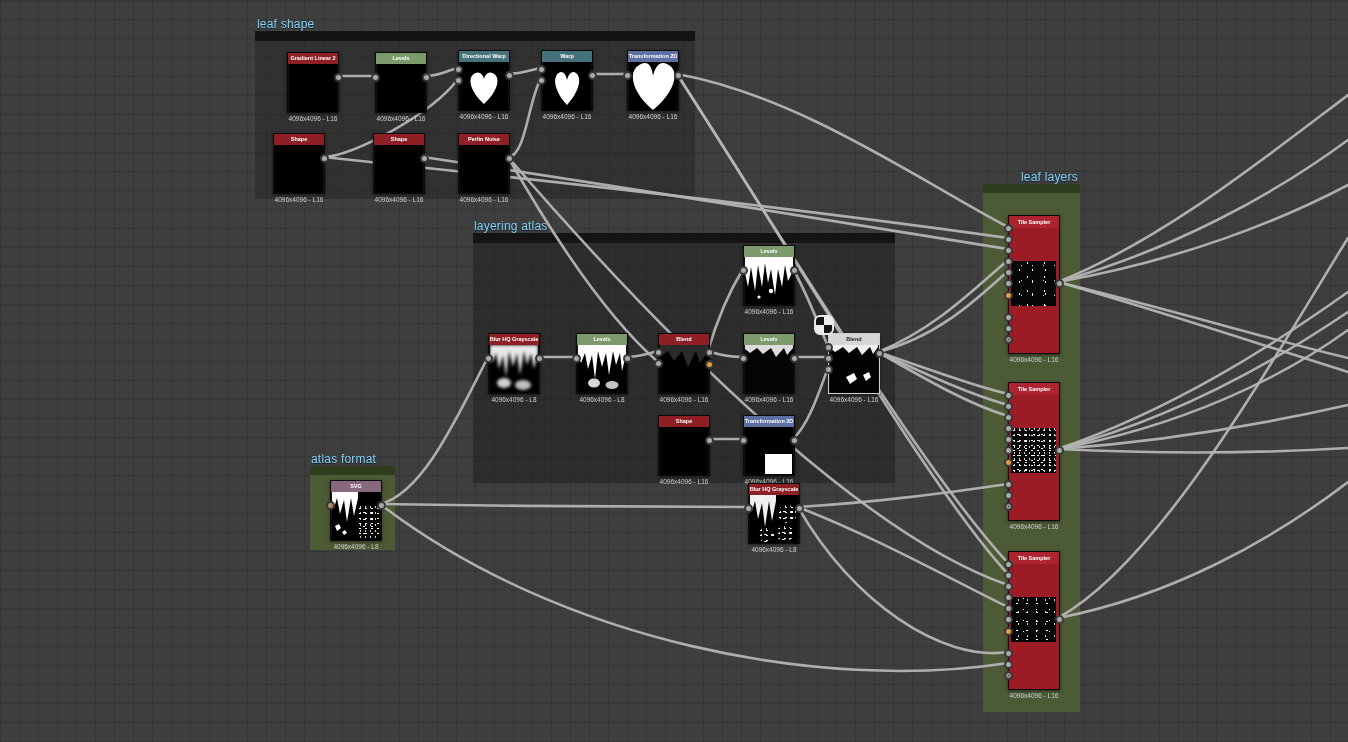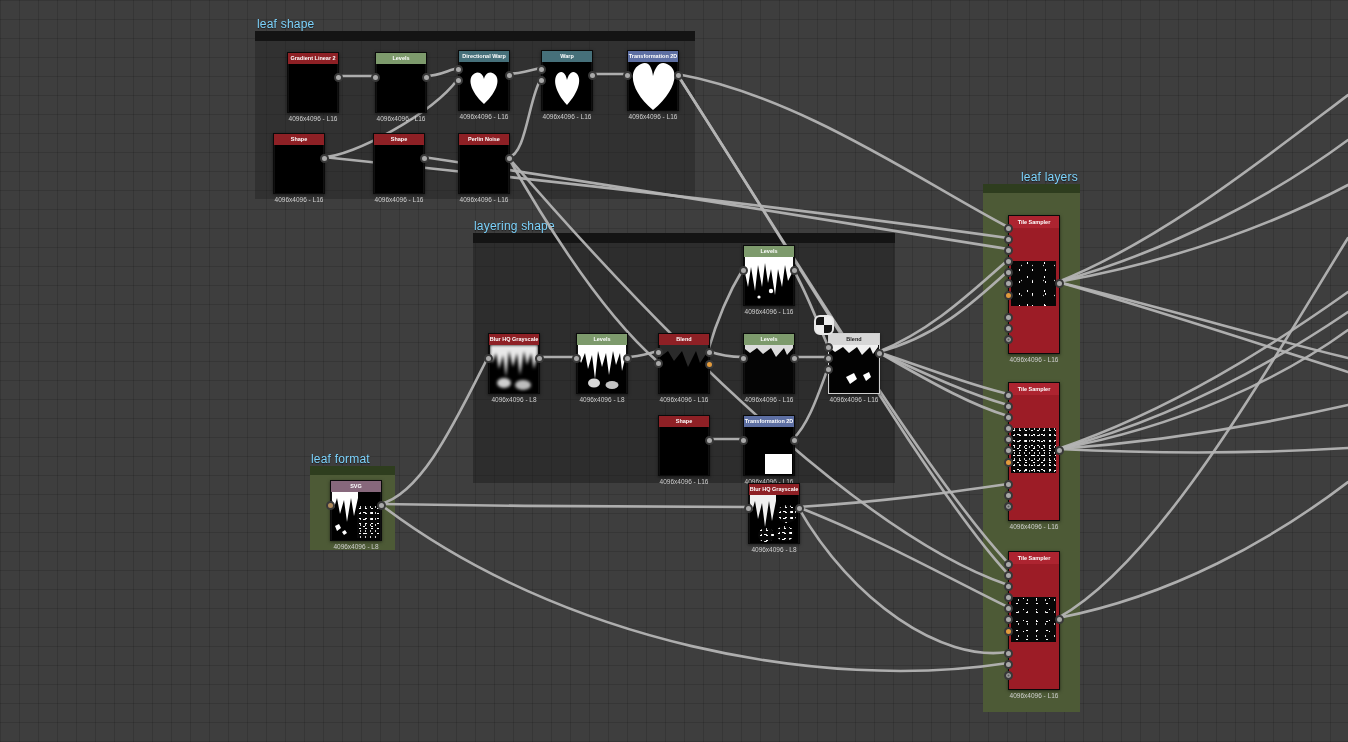--- a/index.html
+++ b/index.html
@@ -78,27 +78,27 @@
 </head>
 <body>
 
 <div class="group g-dark">
   <div class="group-label" style="left:257px;top:17px;">leaf shape</div>
   <div class="group-body" style="left:255px;top:31px;width:440px;height:168px;"></div>
   <div class="group-bar" style="left:255px;top:31px;width:440px;height:10px;"></div>
 </div>
 
 <div class="group g-dark">
-  <div class="group-label" style="left:474px;top:219px;">layering shape</div>
+  <div class="group-label" style="left:474px;top:219px;">layering atlas</div>
   <div class="group-body" style="left:473px;top:233px;width:422px;height:250px;background:rgba(18,18,18,0.38);"></div>
   <div class="group-bar" style="left:473px;top:233px;width:422px;height:10px;"></div>
 </div>
 
 <div class="group g-green">
-  <div class="group-label" style="left:311px;top:452px;">leaf format</div>
+  <div class="group-label" style="left:311px;top:452px;">atlas format</div>
   <div class="group-body" style="left:310px;top:466px;width:85px;height:84px;"></div>
   <div class="group-bar" style="left:310px;top:466px;width:85px;height:9px;"></div>
 </div>
 
 <div class="group g-green">
   <div class="group-label" style="left:985px;top:170px;padding-left:36px;">leaf layers</div>
   <div class="group-body" style="left:983px;top:184px;width:97px;height:528px;"></div>
   <div class="group-bar" style="left:983px;top:184px;width:97px;height:9px;"></div>
 </div>
 

